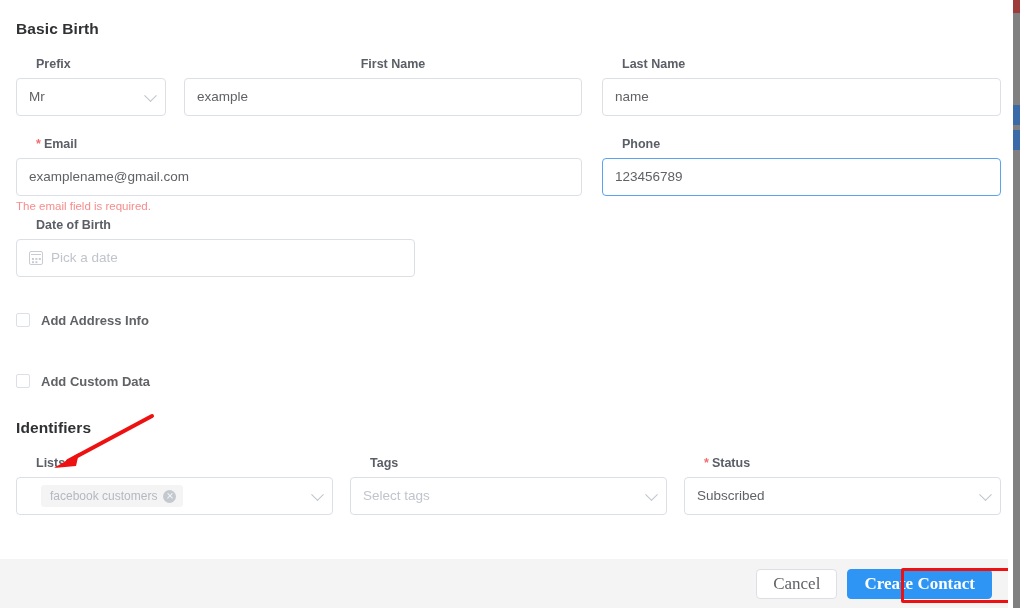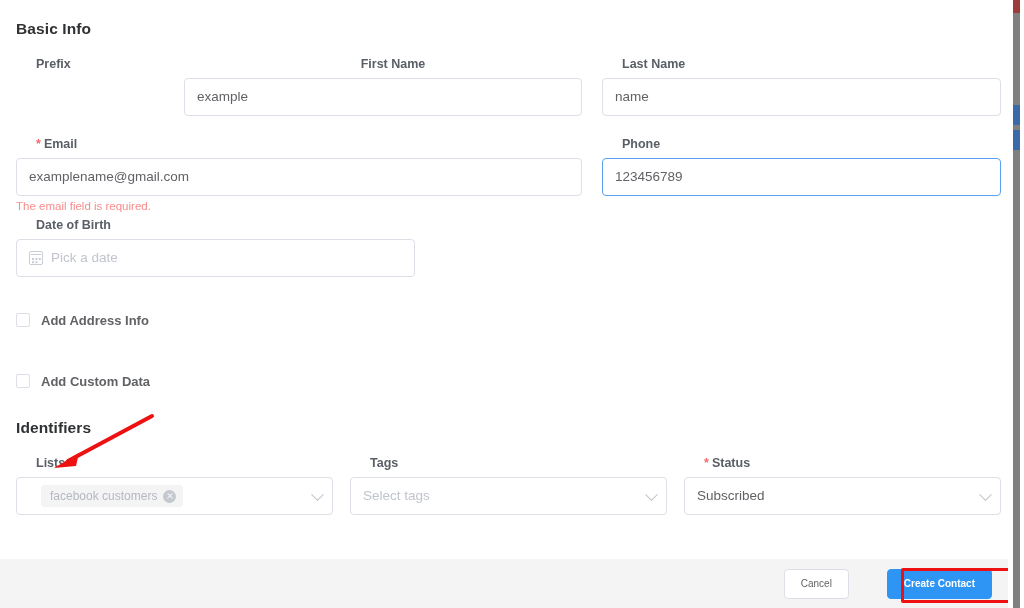--- a/index.html
+++ b/index.html
@@ -211,28 +211,27 @@
     background: #f4f4f5;
     display: flex;
     align-items: center;
     justify-content: flex-end;
     padding-right: 16px;
     gap: 10px;
   }
   .btn {
     height: 30px;
     border-radius: 4px;
-    font-size: 10px;
+    font-size: 17px;
     display: inline-flex;
     align-items: center;
     justify-content: center;
     cursor: pointer;
     padding: 0 16px;
-    font-family: Liberation Sans, sans-serif;
-    margin-left: 28px;
+    font-family: Liberation Serif, serif;
   }
   .btn-cancel {
     background: #ffffff;
     border: 1px solid #dcdfe6;
     color: #606266;
     min-width: 62px;
   }
   .btn-primary {
     background: #2e95f4;
     border: 1px solid #2e95f4;
@@ -261,24 +260,28 @@
     pointer-events: none;
   }
 </style>
 </head>
 <body>
 
 <div id="app">
 
   <div class="form-body">
 
-    <div class="section-title" style="position:absolute; left:16px; top:20px;">Basic Info</div>
+    <div class="section-title" style="position:absolute; left:16px; top:20px;">Basic Birth</div>
 
     <div class="row" style="left:16px; top:56px; width:150px;">
       <label class="field-label">Prefix</label>
+      <div class="control select">
+        <span class="value">Mr</span>
+        <span class="chev"></span>
+      </div>
     </div>
 
     <div class="row" style="left:184px; top:56px; width:398px;text-align:center;">
       <label class="field-label">First Name</label>
       <div class="control">
         <span class="value">example</span>
       </div>
     </div>
 
     <div class="row" style="left:602px; top:56px; width:399px;">

